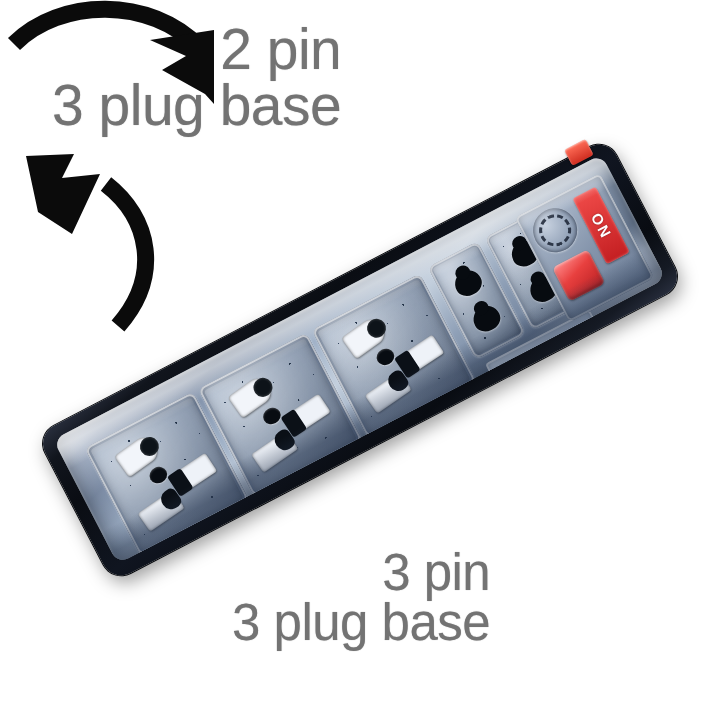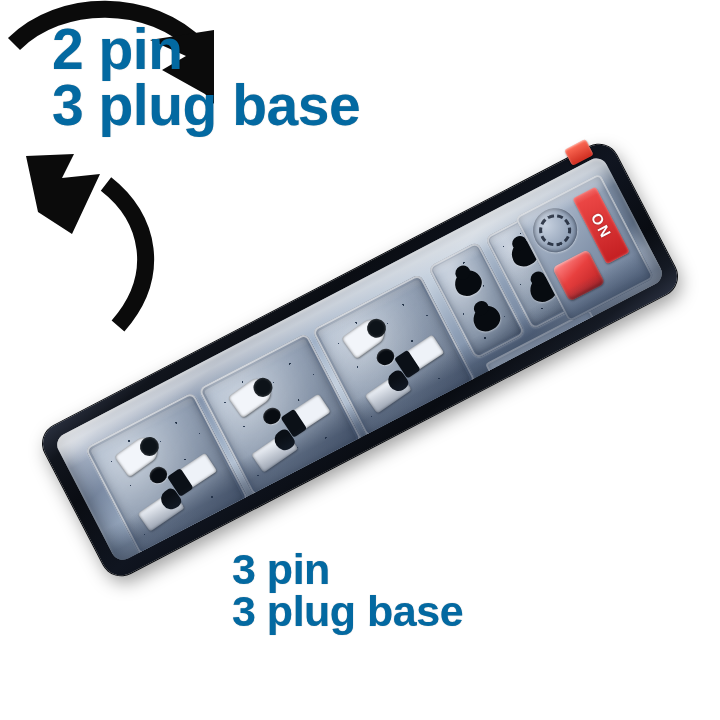--- a/index.html
+++ b/index.html
@@ -9,31 +9,32 @@
     background:#ffffff;
     font-family:"Liberation Sans","DejaVu Sans",sans-serif;
     overflow:hidden;
     position:relative;
   }
   #stage{position:absolute;left:0;top:0;width:720px;height:720px;}
 
   
   .annot{
     position:absolute;
-    color:#0369a1;
-    font-weight:700;
+    color:#737373;
+    font-weight:400;
     letter-spacing:-0.5px;
     line-height:0.98;
     white-space:nowrap;
     text-shadow:0 0 1px rgba(0,0,0,.35);
+    text-align:right;
   }
   .annot .ln{display:block;}
   #annot-top{left:52px;top:22px;font-size:57px;}
   #annot-top .ln2{font-size:57px;}
-  #annot-bottom{left:232px;top:548px;font-size:43px;}
+  #annot-bottom{left:232px;top:548px;font-size:51px;}
 
   
   .arrow-svg{position:absolute;overflow:visible;}
   #arrow-top-wrap{left:330px;top:38px;width:250px;height:130px;}
   #arrow-bottom-wrap{left:372px;top:398px;width:200px;height:210px;}
 
   
   #strip-wrap{
     position:absolute;
     left:360px;top:360px;

